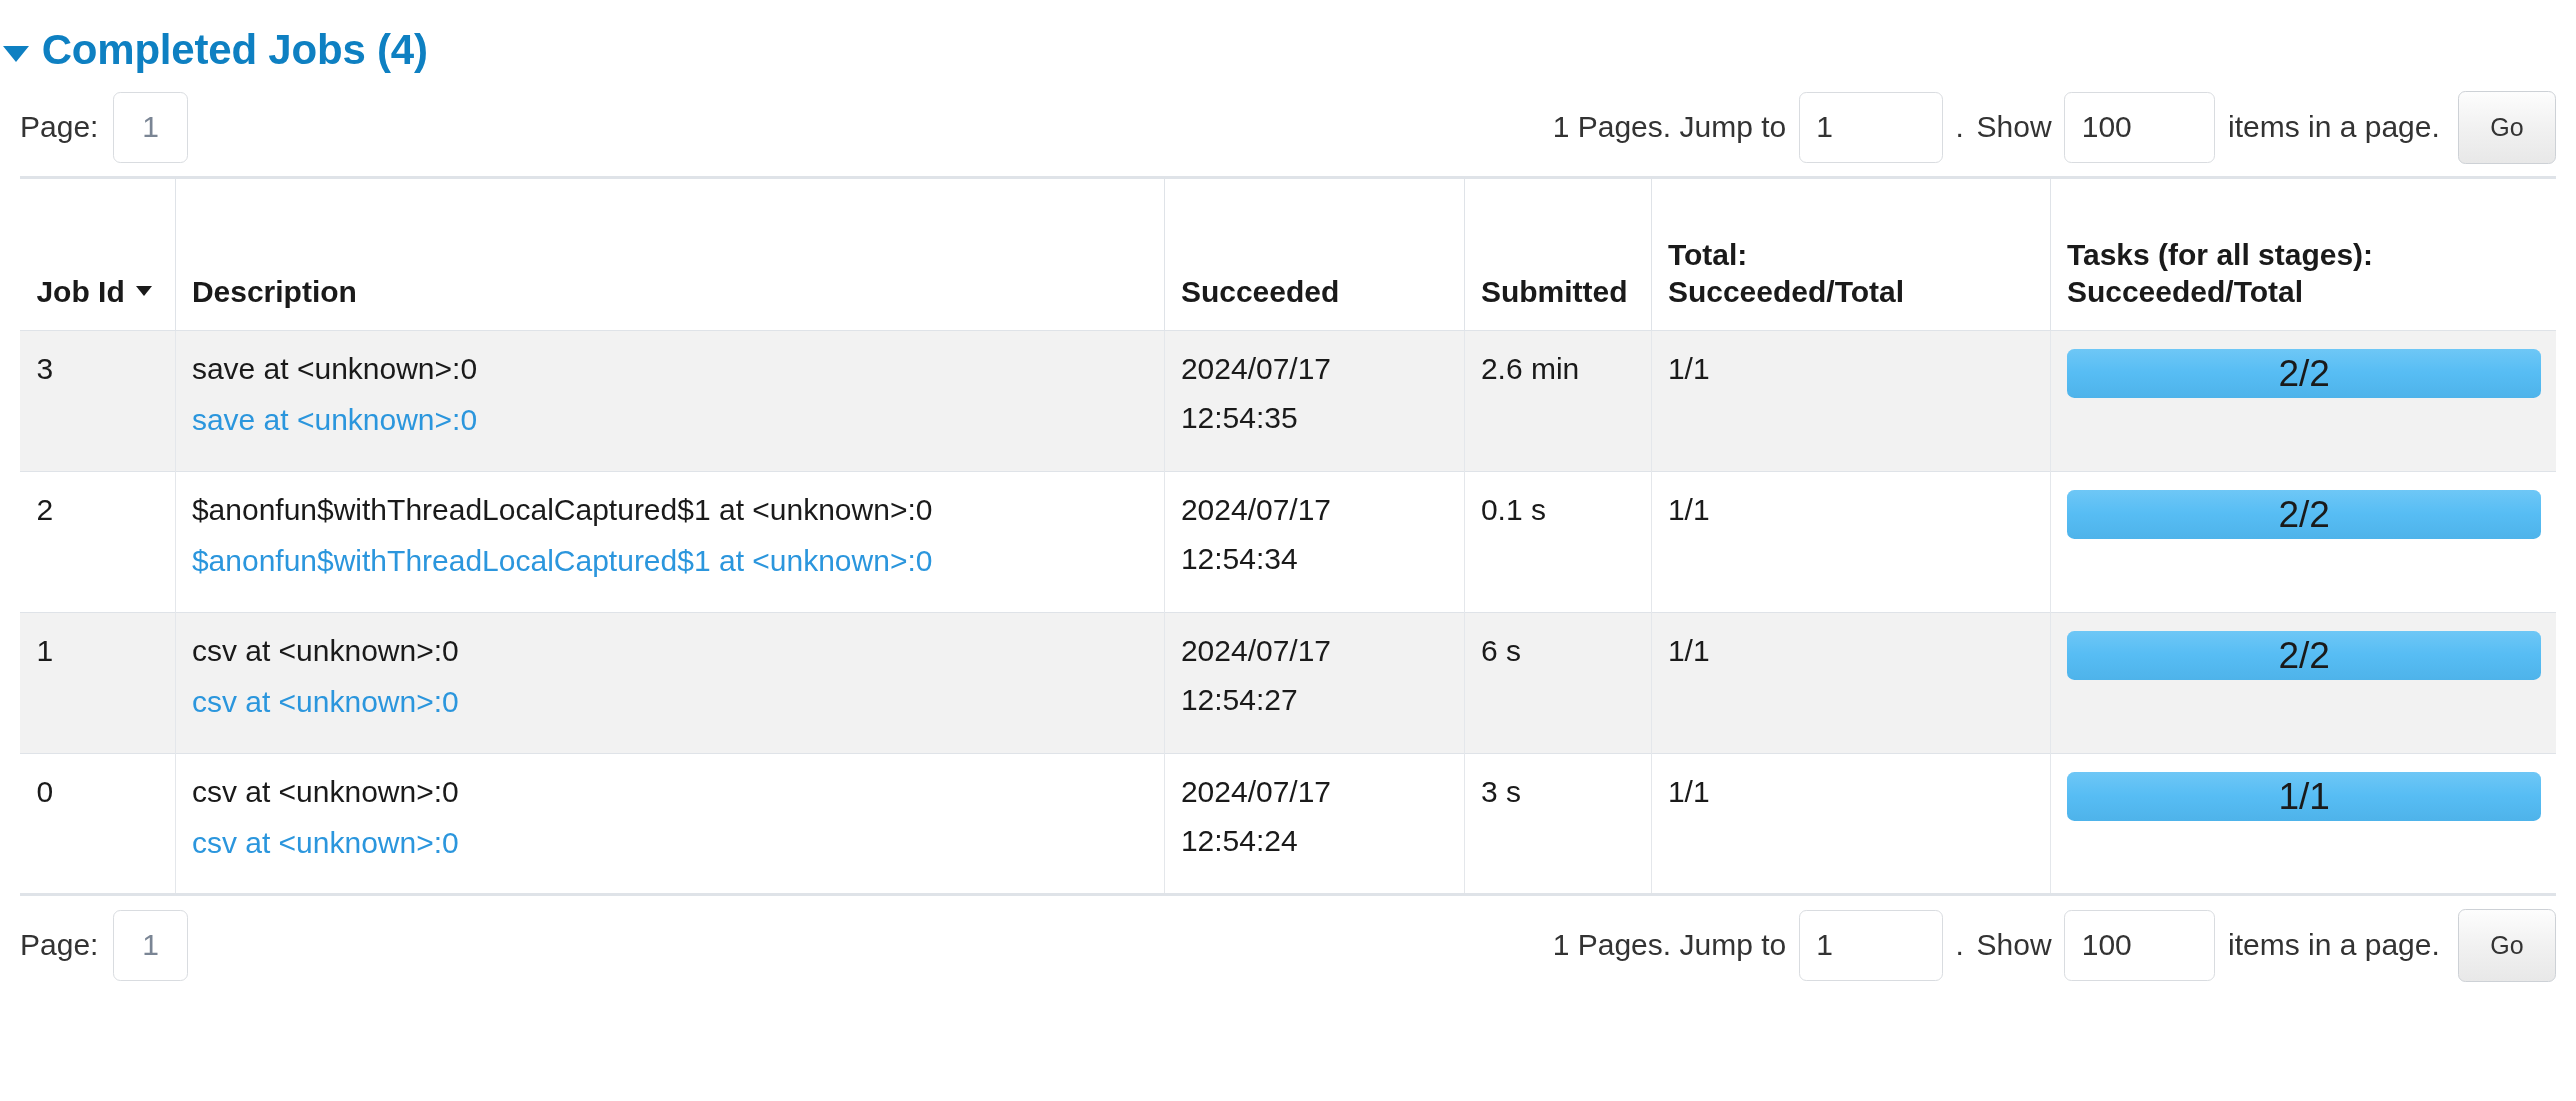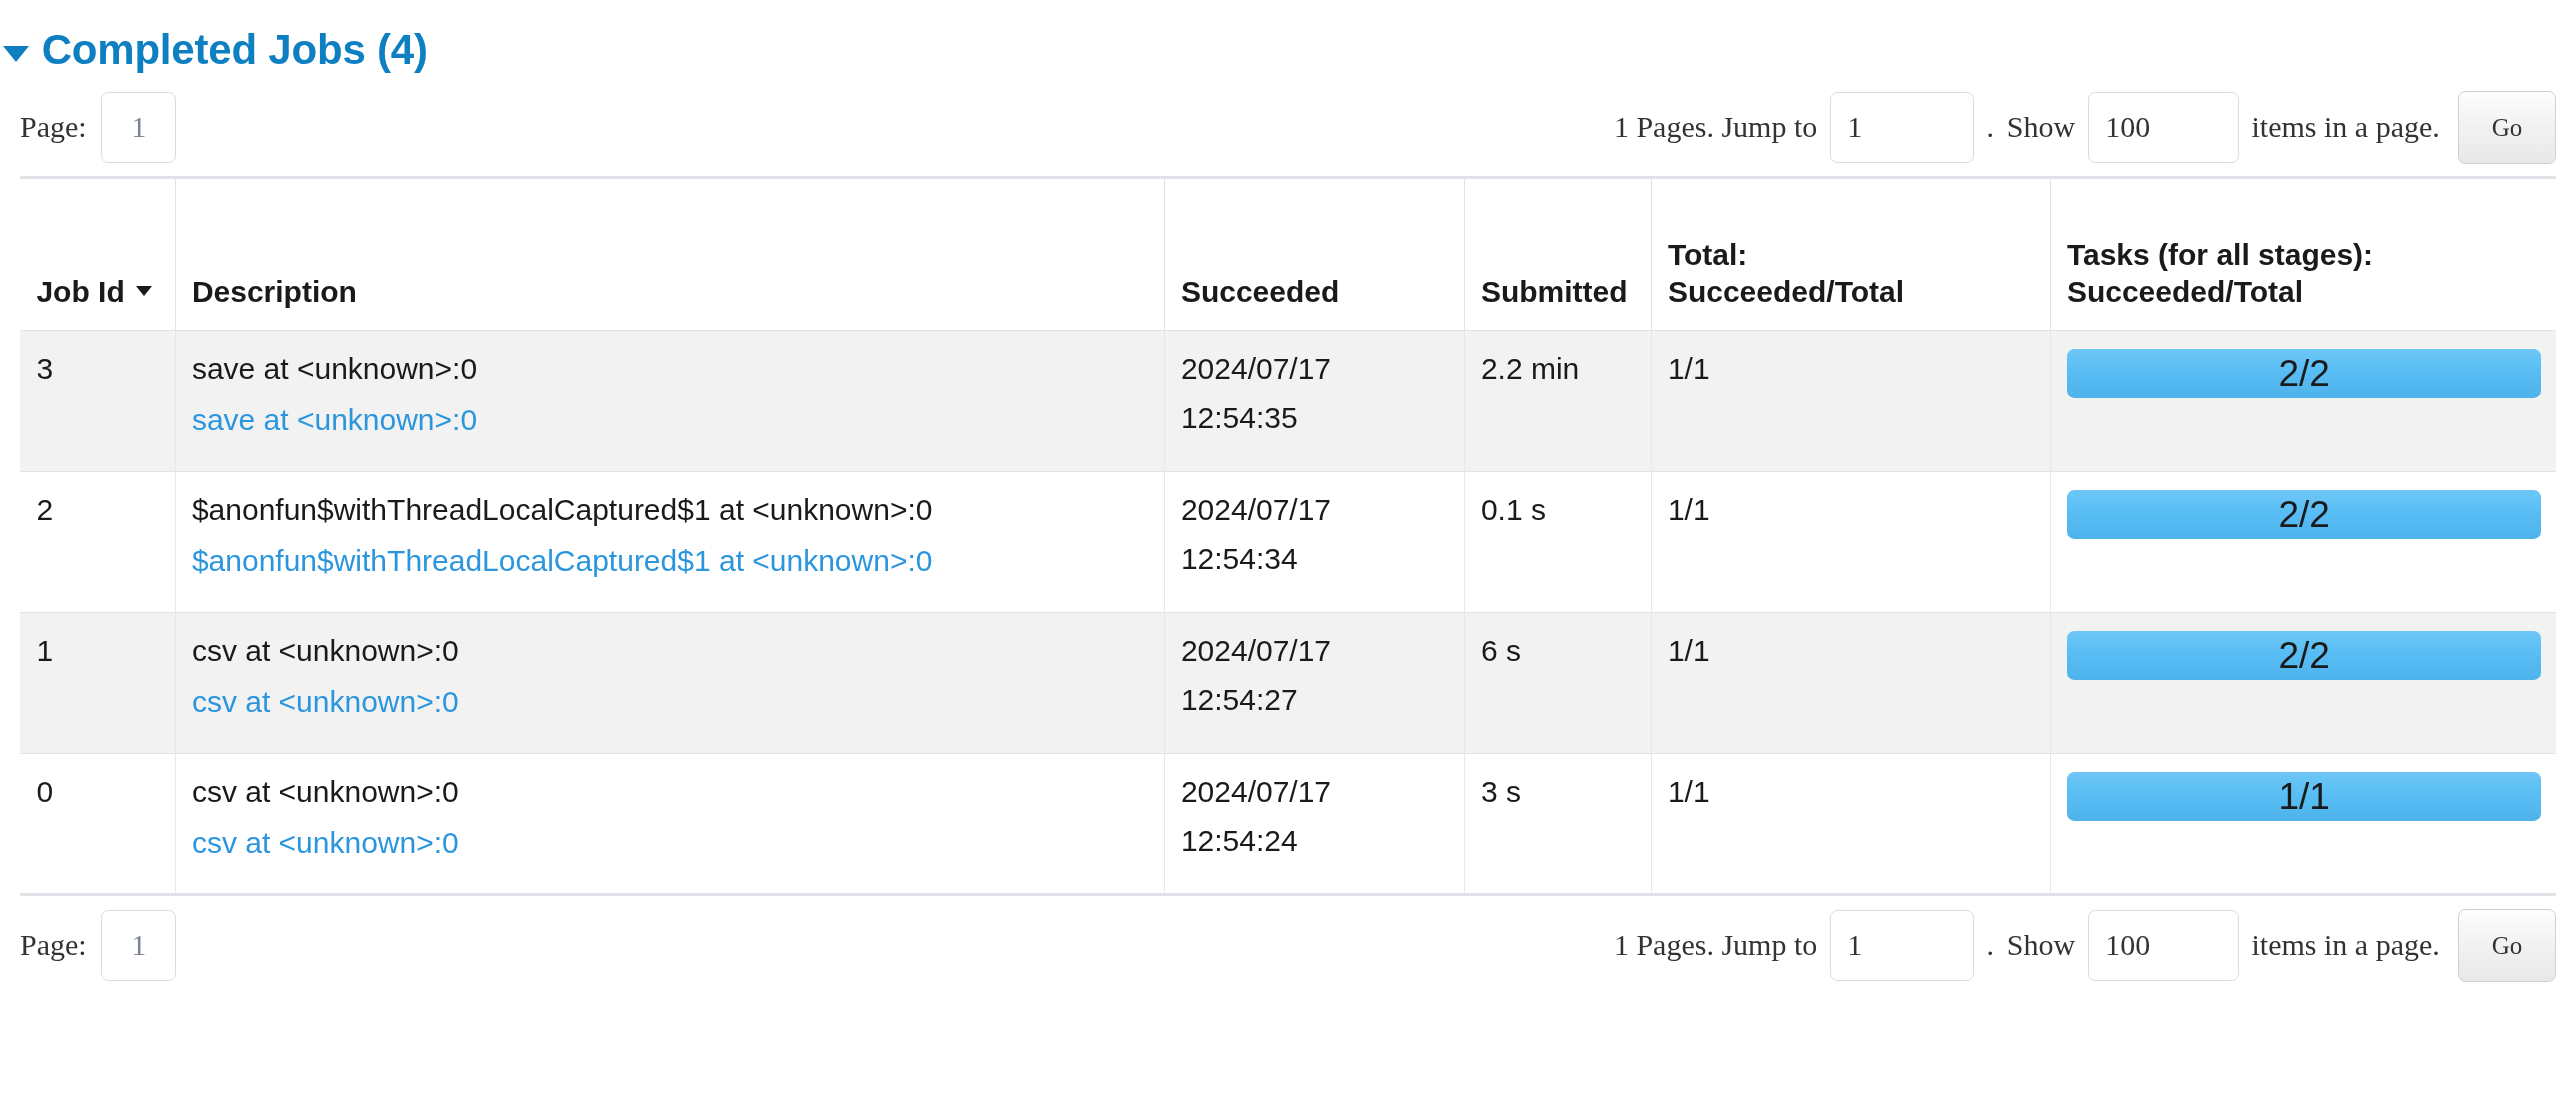--- a/index.html
+++ b/index.html
@@ -44,21 +44,20 @@
     white-space: nowrap;
   }
 
   
   .pagination-bar {
     display: flex;
     align-items: center;
     height: 98px;
     padding: 0 20px 0 20px;
     position: relative;
-    font-family: Liberation Serif, serif;
   }
   .pag-left {
     display: flex;
     align-items: center;
     gap: 14.6px;
   }
   .pag-right {
     display: flex;
     align-items: center;
     margin-left: auto;
@@ -259,21 +258,21 @@
           <tr class="odd">
             <td>3</td>
             <td>
               <span class="desc-plain">save at &lt;unknown&gt;:0</span>
               <span class="desc-link">save at &lt;unknown&gt;:0</span>
             </td>
             <td>
               <span class="ts-line">2024/07/17</span>
               <span class="ts-line">12:54:35</span>
             </td>
-            <td>2.2 min</td>
+            <td>2.6 min</td>
             <td>1/1</td>
             <td>
               <div class="progress">
                 <div class="progress-fill" style="width: 100%;"></div>
                 <div class="progress-label">2/2</div>
               </div>
             </td>
           </tr>
           <tr class="even">
             <td>2</td>

